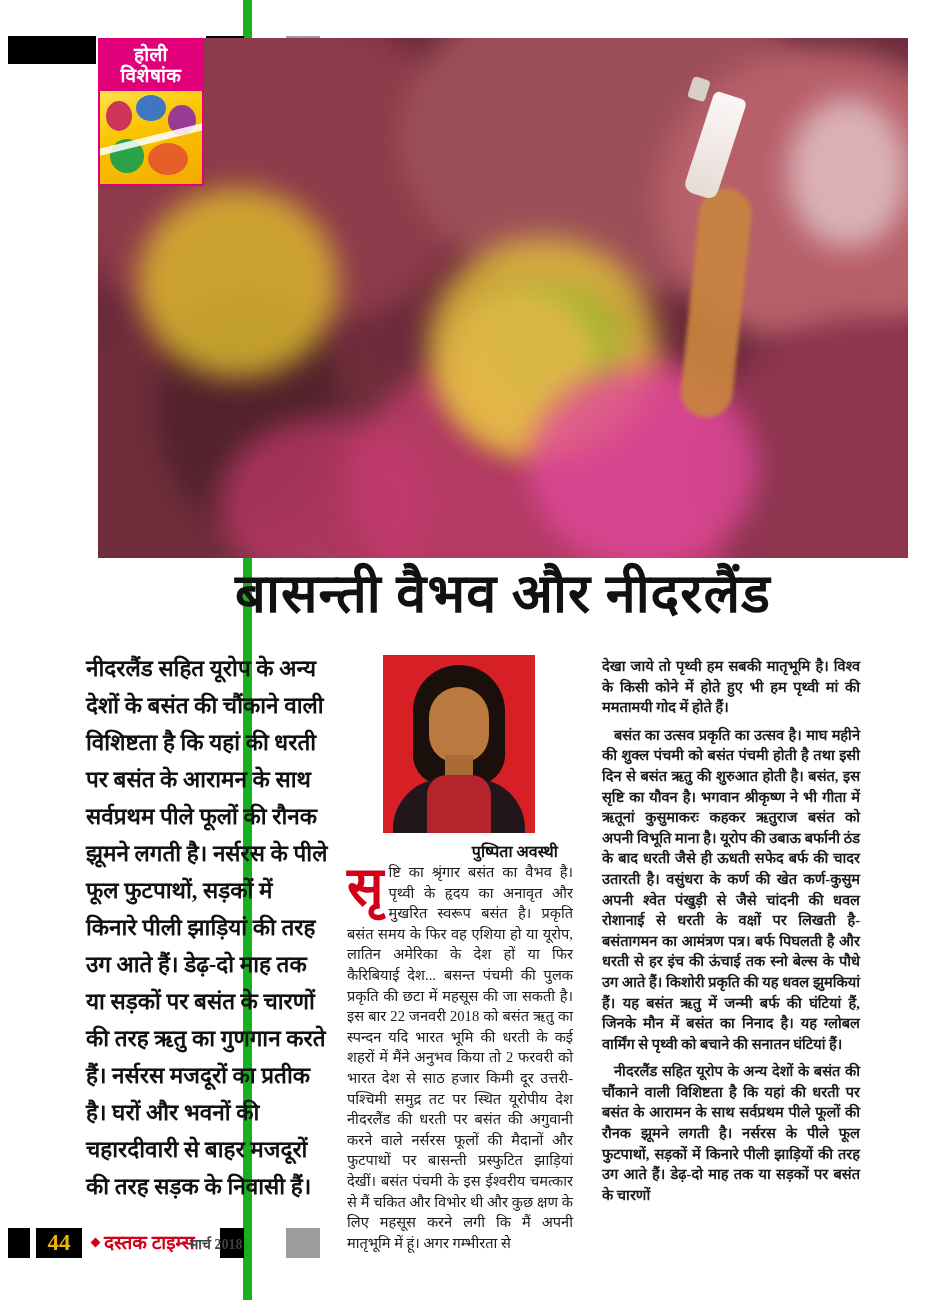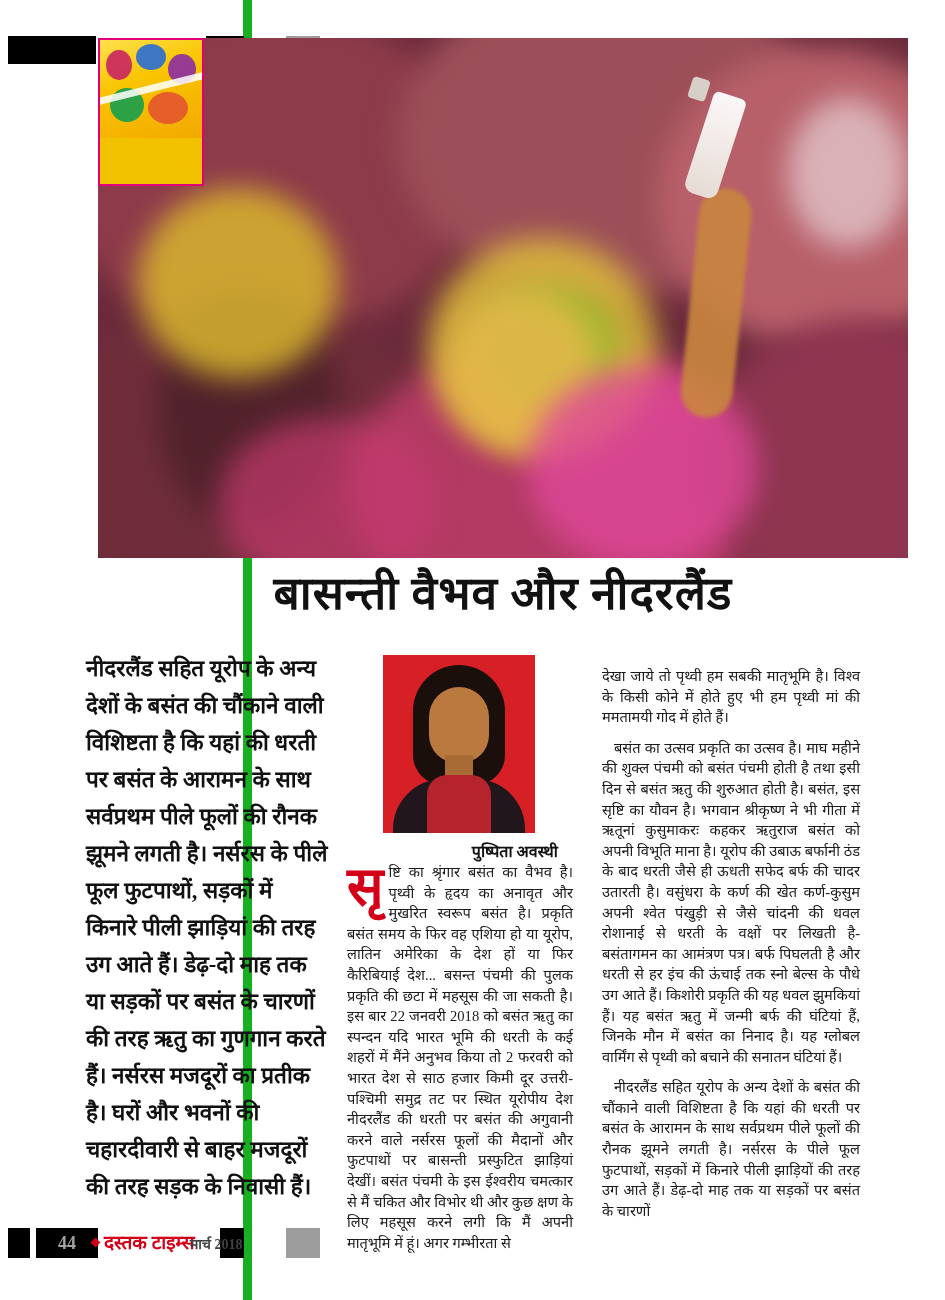--- a/index.html
+++ b/index.html
@@ -190,21 +190,21 @@
 
   
   .headline {
     position: absolute;
     left: 98px;
     top: 563px;
     width: 810px;
     text-align: center;
     font-family: "Liberation Serif", serif;
     font-weight: bold;
-    font-size: 46px;
+    font-size: 54px;
     line-height: 62px;
     color: #111111;
     letter-spacing: 1px;
   }
 
   
   .intro {
     position: absolute;
     left: 86px;
     top: 650px;
@@ -297,34 +297,34 @@
     position: absolute;
     left: 602px;
     top: 656px;
     width: 258px;
     font-family: "Liberation Serif", serif;
     font-size: 14.6px;
     line-height: 20.6px;
     color: #1a1a1a;
     text-align: justify;
   }
-  .col-right p { margin: 10px 0 7px 0; text-indent: 12px; }
+  .col-right p { margin: 0 0 7px 0; text-indent: 12px; font-weight: bold; }
   .col-right p:first-child { text-indent: 0; }
 
   
   .page-number {
     position: absolute;
     left: 36px;
     top: 1228px;
-    width: 62px;
+    width: 46px;
     height: 30px;
-    color: #a3a3a3;
-    font-family: "Liberation Serif", serif;
-    font-weight: bold;
-    font-size: 18px;
+    color: #eab308;
+    font-family: "Liberation Serif", serif;
+    font-weight: bold;
+    font-size: 23px;
     line-height: 30px;
     text-align: center;
     background: #000;
   }
   .footer-dot {
     position: absolute;
     left: 92px;
     top: 1239px;
     width: 7px;
     height: 7px;
@@ -375,20 +375,24 @@
     <div class="layer p-g1"></div>
     <div class="layer p-face"></div>
     <div class="layer p-pk1"></div>
     <div class="layer p-pk2"></div>
     <div class="p-arm"></div>
     <div class="p-bottle-cap"></div>
     <div class="p-bottle"></div>
   </div>
 
   <div class="badge">
+    <div class="badge-title">
+      <div>होली</div>
+      <div>विशेषांक</div>
+    </div>
     <div class="badge-art">
       <div class="blob b1"></div>
       <div class="blob b2"></div>
       <div class="blob b3"></div>
       <div class="blob b4"></div>
       <div class="blob b5"></div>
       <div class="badge-stripe"></div>
     </div>
   </div>
 

